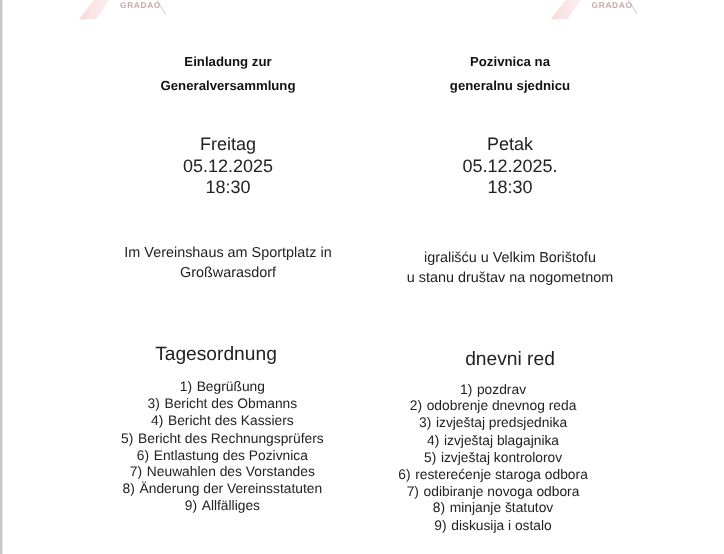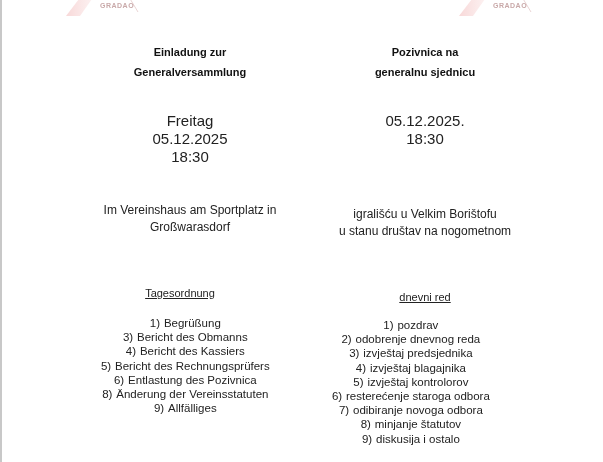--- a/index.html
+++ b/index.html
@@ -77,22 +77,21 @@
       line-height: 17px;
       color: #222;
     }
     .col-de .venue { top: 202px; }
     .col-hr .venue { top: 206px; }
 
     .agenda-heading {
       position: absolute;
       left: 0;
       width: 280px;
-      font-size: 11px;
-      text-decoration: underline;
+      font-size: 16px;
       color: #222;
     }
     .col-de .agenda-heading { top: 287px; left: -10px; }
     .col-hr .agenda-heading { top: 291px; }
 
     .agenda-list {
       position: absolute;
       list-style: none;
       margin: 0;
       padding: 0;
@@ -157,31 +156,33 @@
     <div>Im Vereinshaus am Sportplatz in</div>
     <div>Großwarasdorf</div>
   </div>
   <div class="agenda-heading">Tagesordnung</div>
   <ul class="agenda-list">
     <li><span class="agenda-num">1)</span><span>Begrüßung</span></li>
     <li><span class="agenda-num">3)</span><span>Bericht des Obmanns</span></li>
     <li><span class="agenda-num">4)</span><span>Bericht des Kassiers</span></li>
     <li><span class="agenda-num">5)</span><span>Bericht des Rechnungsprüfers</span></li>
     <li><span class="agenda-num">6)</span><span>Entlastung des Pozivnica</span></li>
+    <li><span class="agenda-num">7)</span><span>Neuwahlen des Vorstandes</span></li>
     <li><span class="agenda-num">8)</span><span>Änderung der Vereinsstatuten</span></li>
     <li><span class="agenda-num">9)</span><span>Allfälliges</span></li>
   </ul>
 </div>
 
 <div class="col col-hr">
   <div class="title">
     <div>Pozivnica na</div>
     <div>generalnu sjednicu</div>
   </div>
   <div class="date-block">
+    <div>Petak</div>
     <div>05.12.2025.</div>
     <div>18:30</div>
   </div>
   <div class="venue">
     <div>igrališću u Velkim Borištofu</div>
     <div>u stanu društav na nogometnom</div>
   </div>
   <div class="agenda-heading">dnevni red</div>
   <ul class="agenda-list">
     <li><span class="agenda-num">1)</span><span>pozdrav</span></li>

